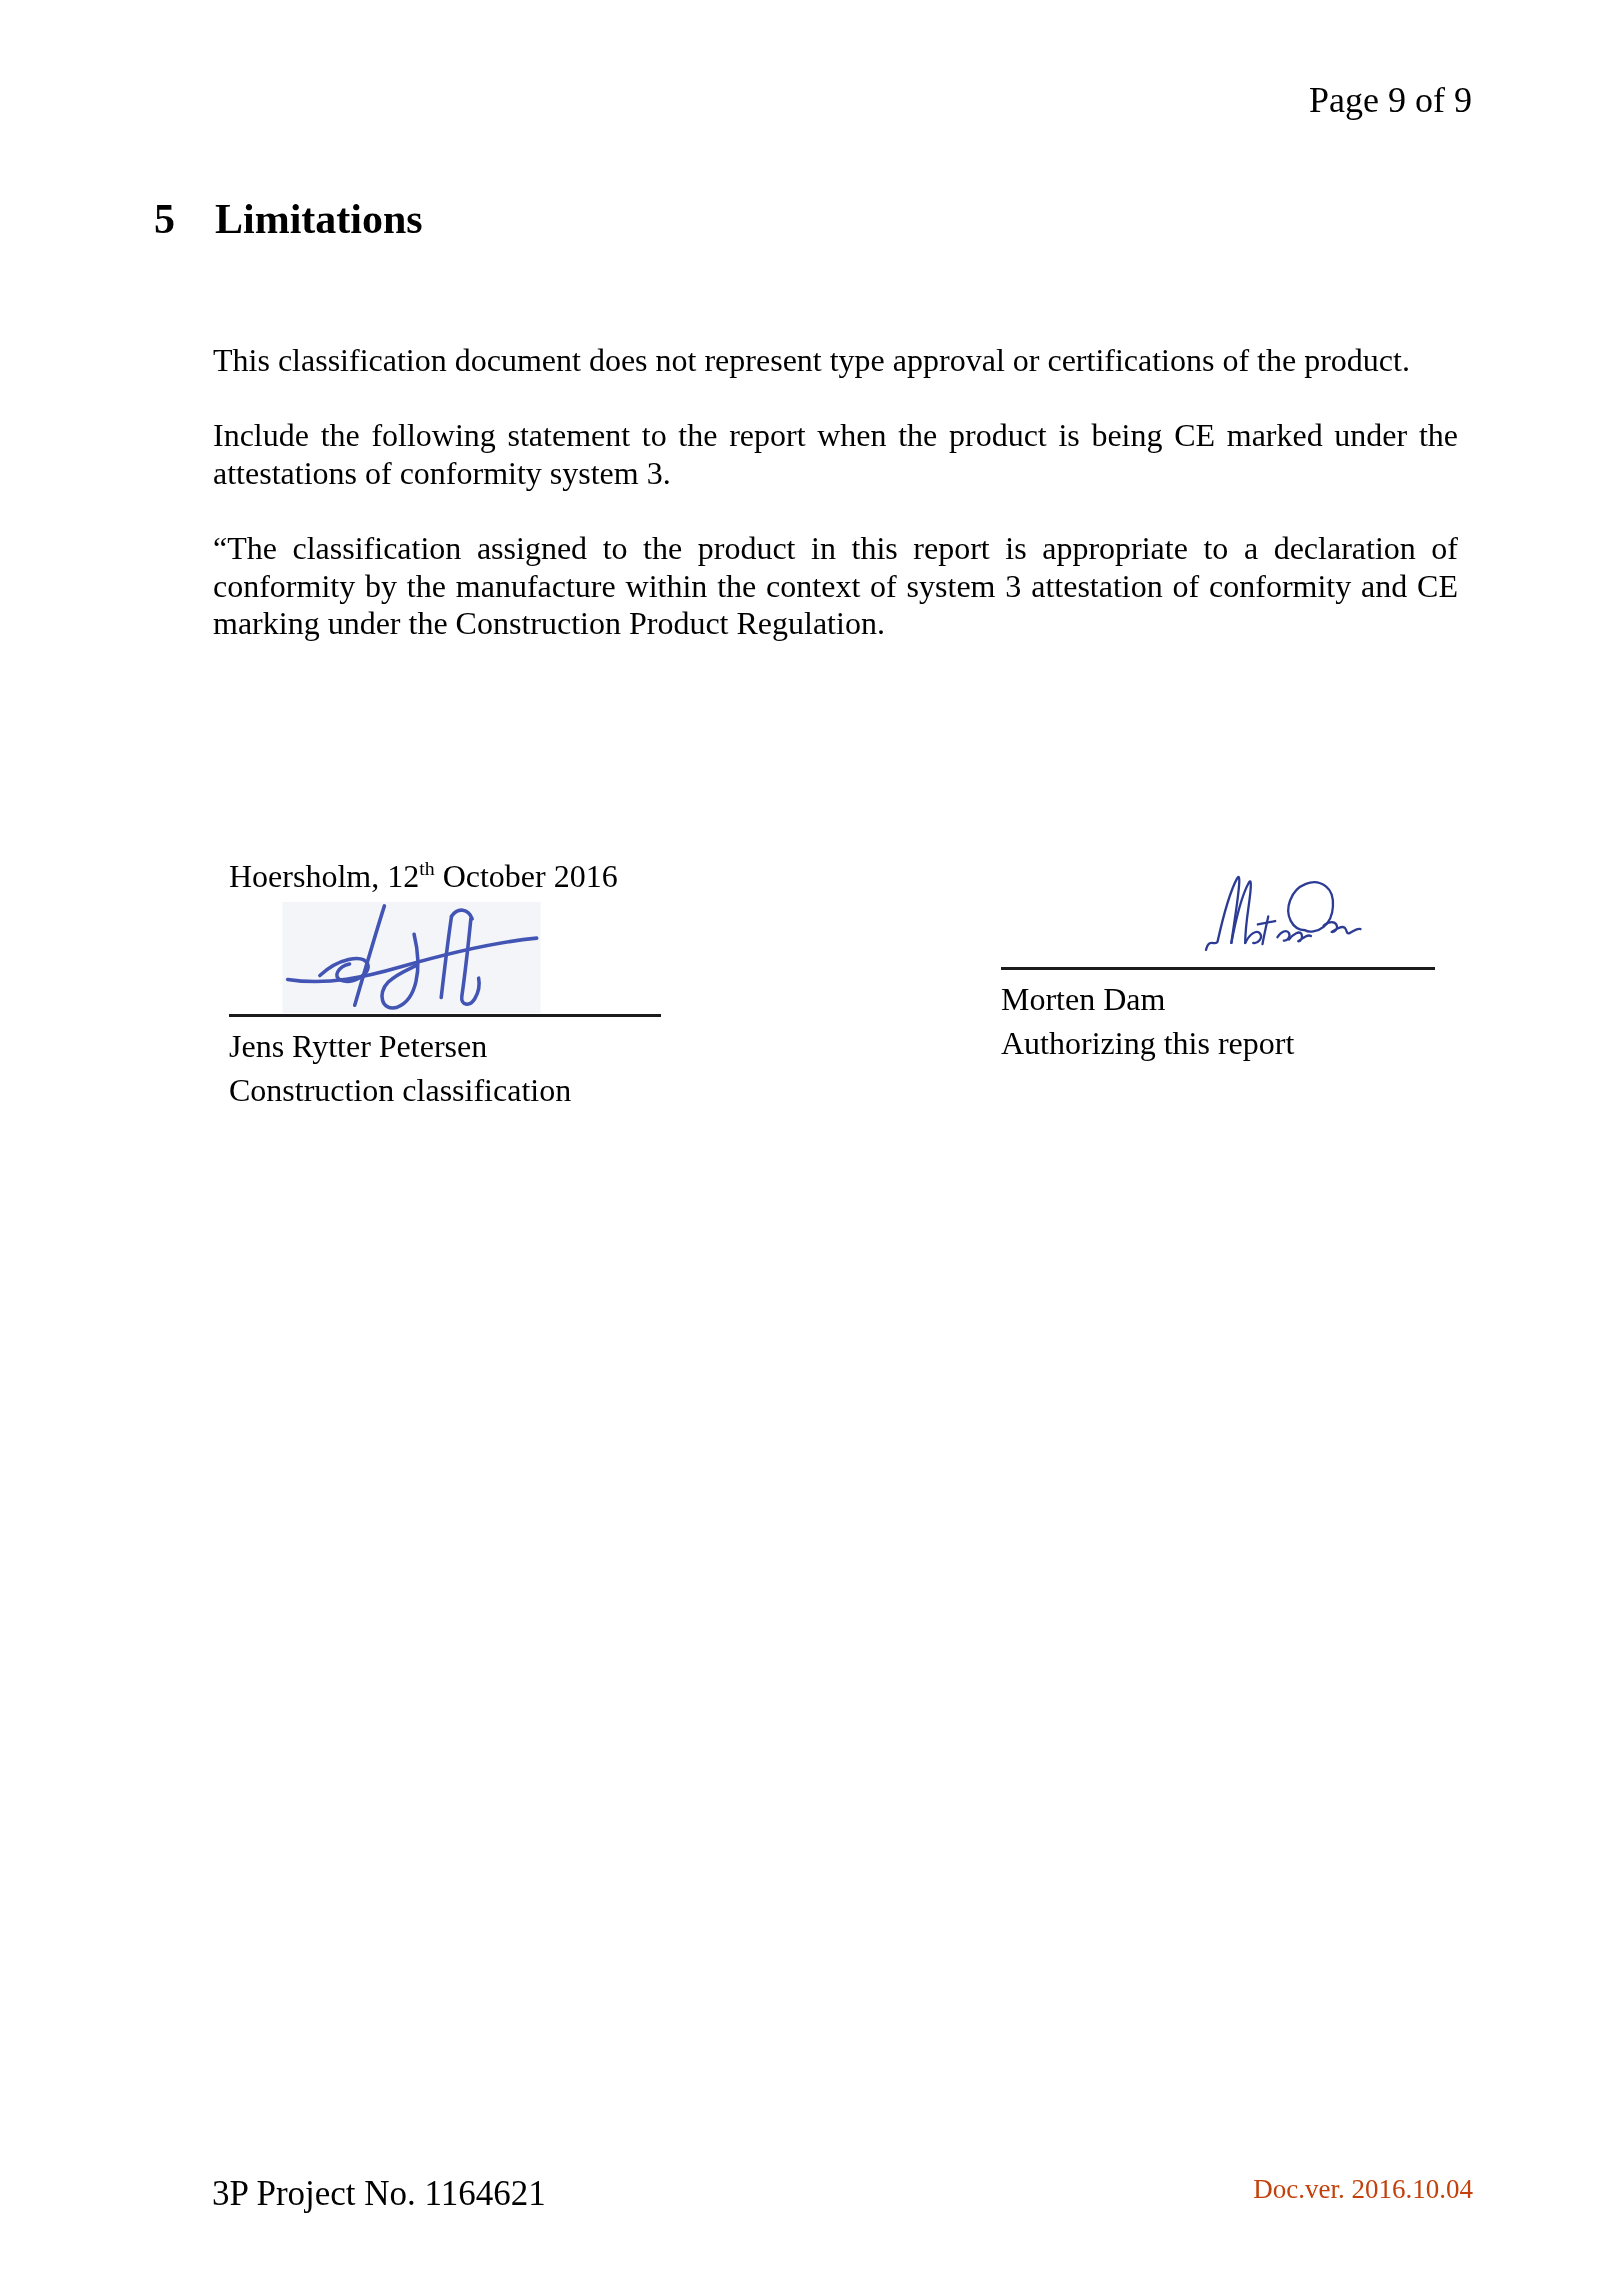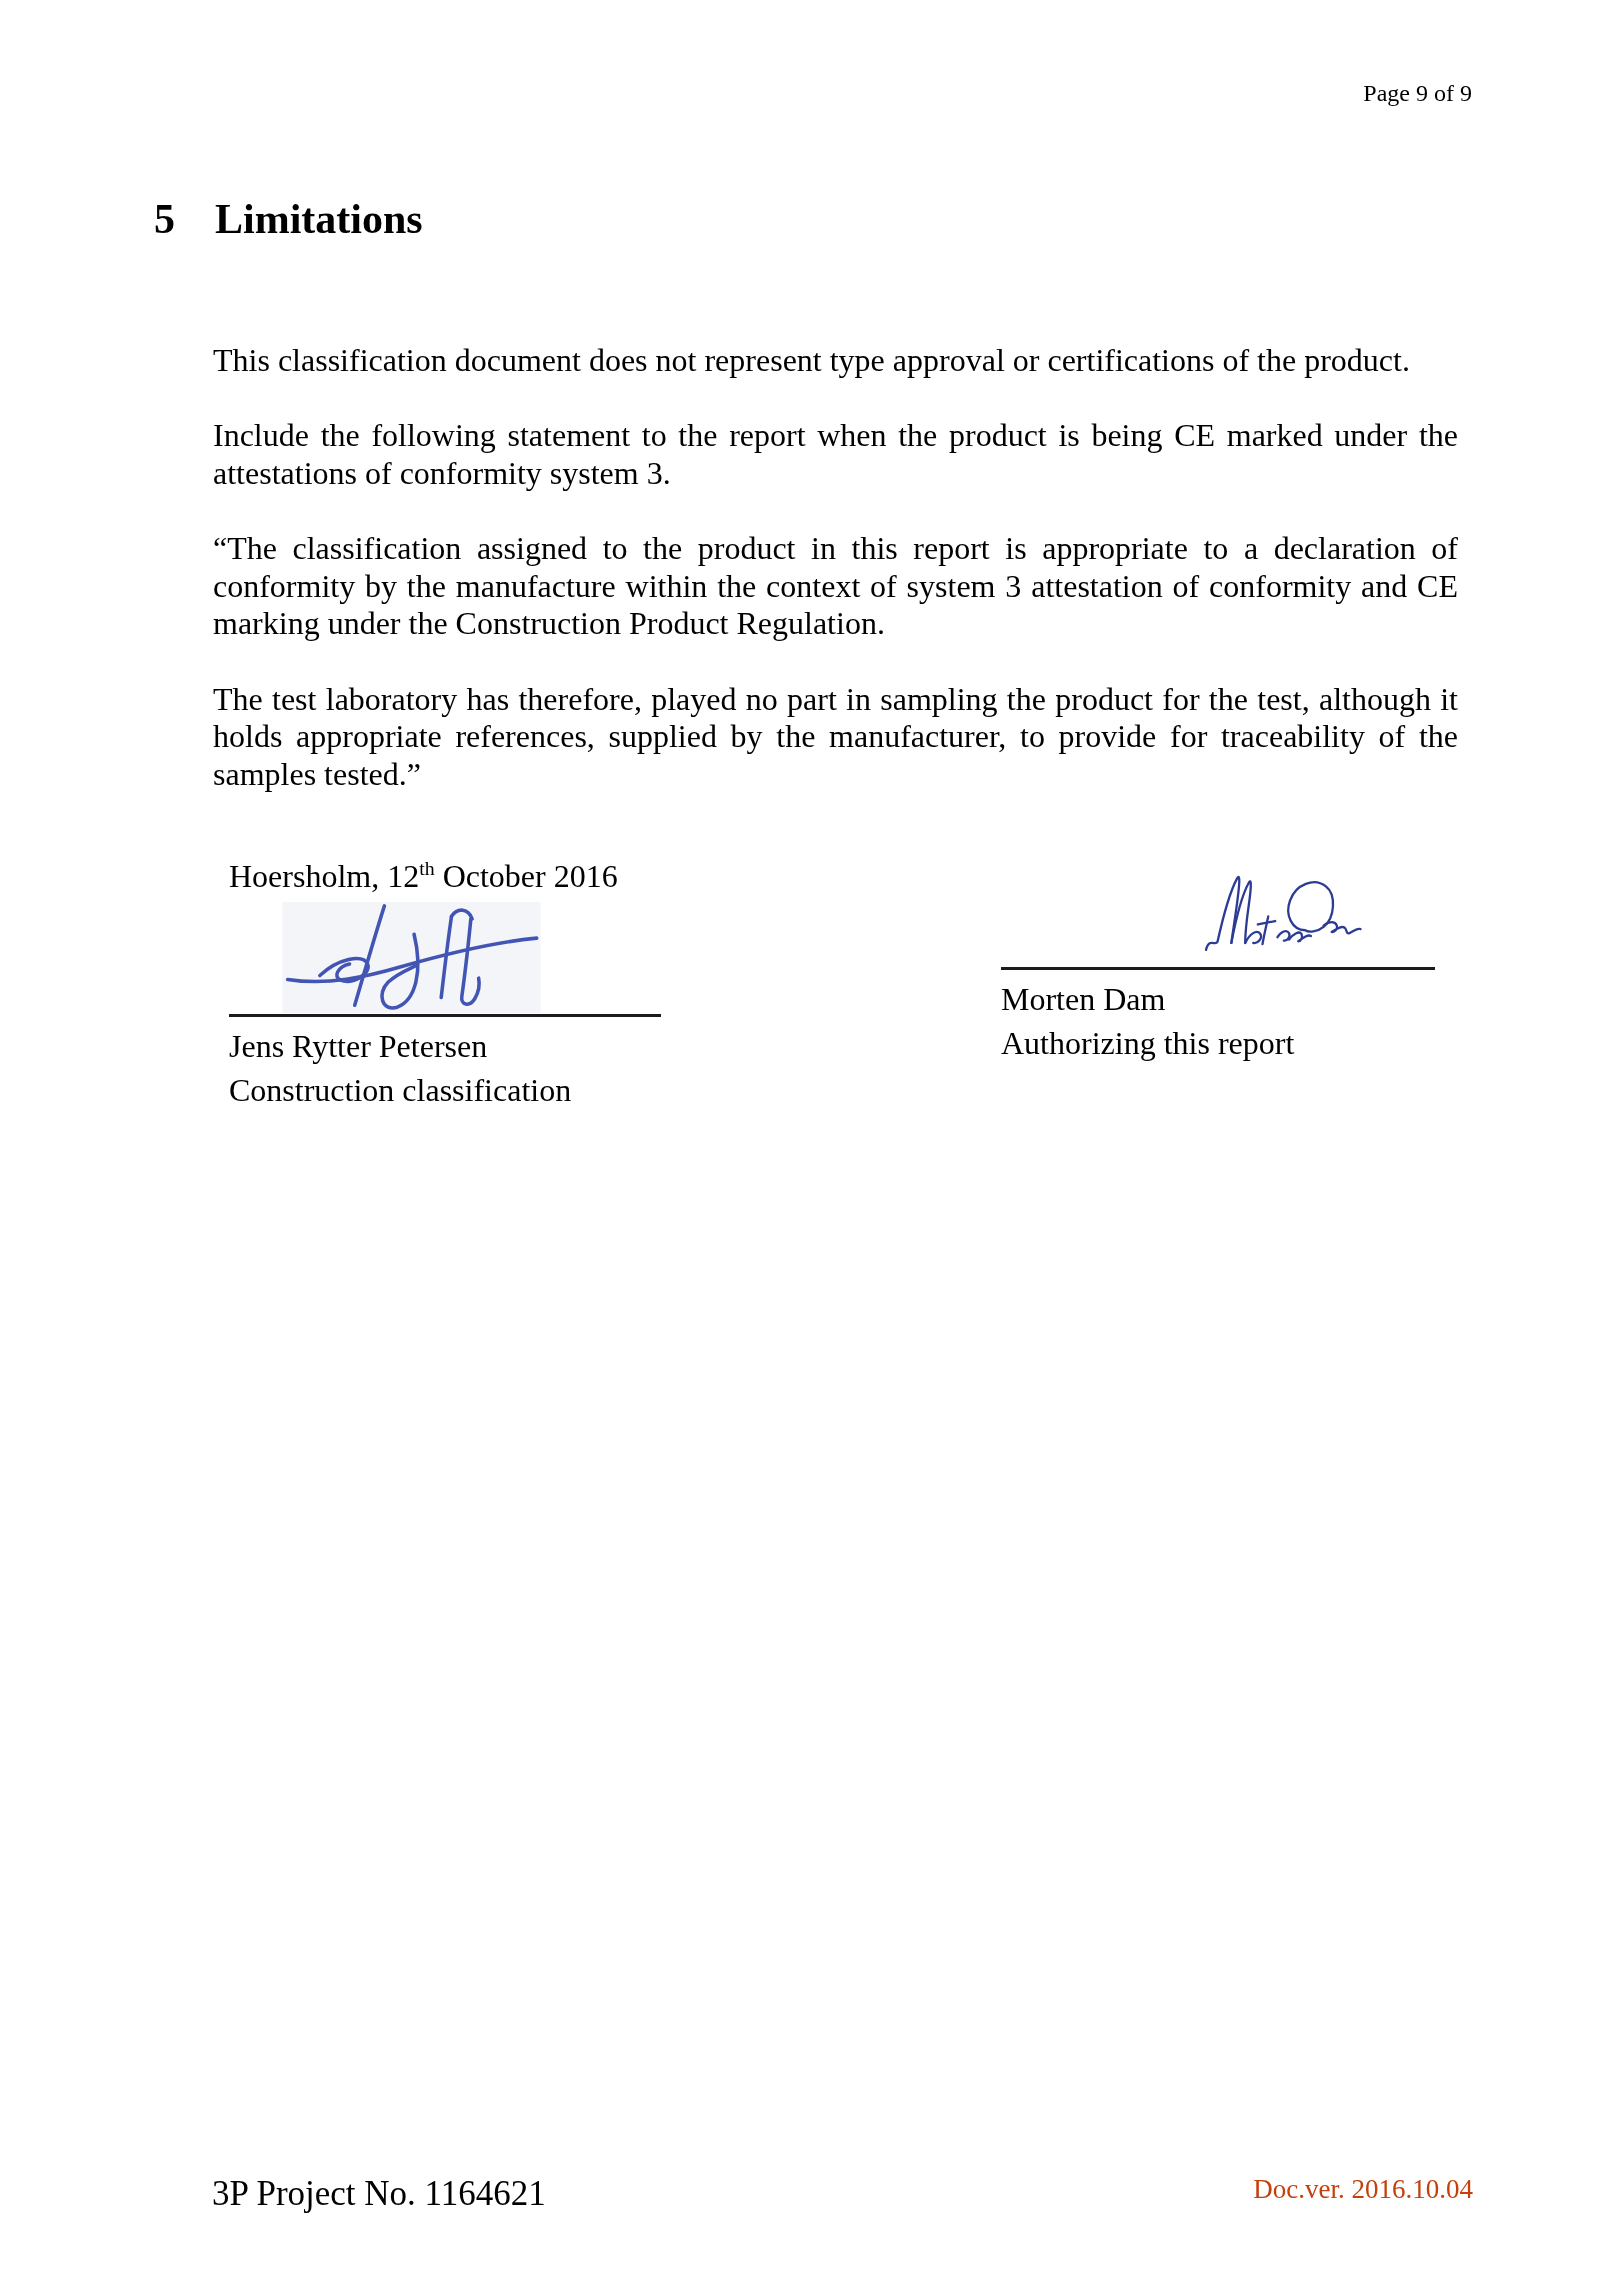--- a/index.html
+++ b/index.html
@@ -8,21 +8,21 @@
     width:1623px;
     height:2295px;
     background:#ffffff;
     font-family:"Liberation Serif","DejaVu Serif",serif;
     color:#000000;
     overflow:hidden;
   }
   .page-number{
     position:absolute;
     top:80px; right:151px;
-    font-size:24px; line-height:1.15;
+    font-size:36px; line-height:1.15;
   }
   .section-heading{
     position:absolute;
     top:196px; left:154px;
     display:flex;
     font-weight:bold;
     font-size:42px; line-height:1.1;
   }
   .section-heading .num{ width:61px; }
   .content{
@@ -78,21 +78,20 @@
 
   <div class="section-heading">
     <span class="num">5</span>
     <span class="title">Limitations</span>
   </div>
 
   <div class="content">
     <p>This classification document does not represent type approval or certifications of the product.</p>
     <p>Include the following statement to the report when the product is being CE marked under the attestations of conformity system 3.</p>
     <p>“The classification assigned to the product in this report is appropriate to a declaration of conformity by the manufacture within the context of system 3 attestation of conformity and CE marking under the Construction Product Regulation.</p>
-    <p>The test laboratory has therefore, played no part in sampling the product for the test, although it holds appropriate references, supplied by the manufacturer, to provide for traceability of the samples tested.”</p>
   </div>
 
   <div class="signatures">
 
     <div class="sig-col left">
       <div class="sig-date">
         <span>Hoersholm, 12</span><sup>th</sup><span> October 2016</span>
       </div>
       <div class="sig-art left">
         <svg viewBox="0 0 400 172" xmlns="http://www.w3.org/2000/svg">

